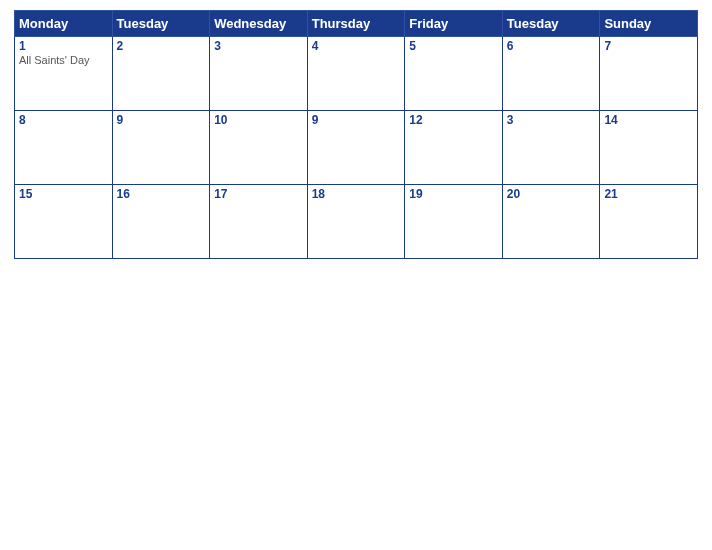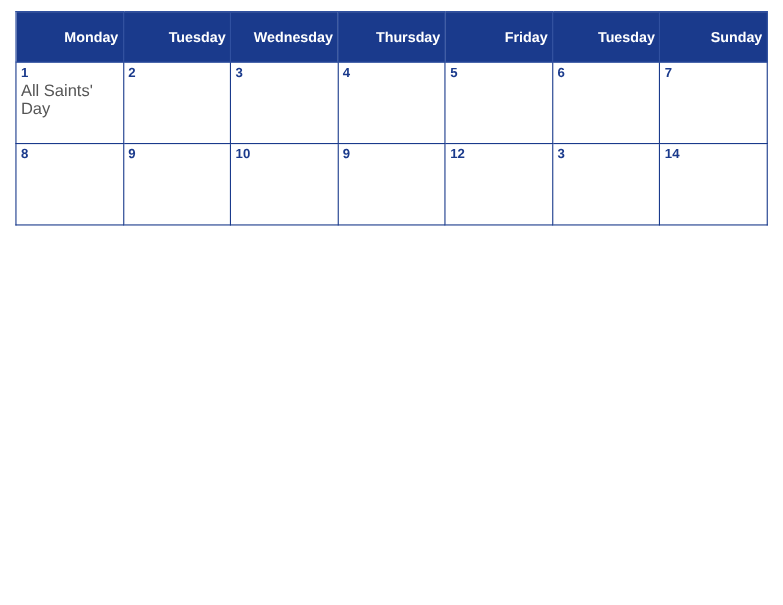--- a/index.html
+++ b/index.html
@@ -68,40 +68,40 @@
     .calendar-table {
       width: 100%;
       border-collapse: collapse;
       border: 1px solid #1a3a8c;
     }
     .calendar-table th {
       background-color: #1a3a8c;
       color: #fff;
       font-size: 13px;
       font-weight: bold;
-      text-align: right;
-      padding: 15px 4px;
+      text-align: left;
+      padding: 5px 4px;
       border: 1px solid #3050a0;
     }
     .calendar-table td {
       border: 1px solid #1a3a8c;
       vertical-align: top;
       padding: 2px 4px;
       height: 74px;
       background: #fff;
       width: calc(100%/7);
     }
     .day-number {
       font-size: 12px;
       font-weight: bold;
       color: #1a3a8c;
       display: block;
     }
     .holiday-label {
-      font-size: 15px;
+      font-size: 11px;
       color: #555;
       display: block;
       margin-top: 1px;
     }
     .empty-cell {
       background: #fff;
     }
   </style>
 </head>
 <body>
@@ -161,15 +161,38 @@
           <td>
             <span class="day-number">12</span>
           </td>
           <td>
             <span class="day-number">3</span>
           </td>
           <td>
             <span class="day-number">14</span>
           </td>
         </tr>
+        <tr>
+          <td>
+            <span class="day-number">15</span>
+          </td>
+          <td>
+            <span class="day-number">16</span>
+          </td>
+          <td>
+            <span class="day-number">17</span>
+          </td>
+          <td>
+            <span class="day-number">18</span>
+          </td>
+          <td>
+            <span class="day-number">19</span>
+          </td>
+          <td>
+            <span class="day-number">20</span>
+          </td>
+          <td>
+            <span class="day-number">21</span>
+          </td>
+        </tr>
       </tbody>
   </table>
 </div>
 
 </body></html>

